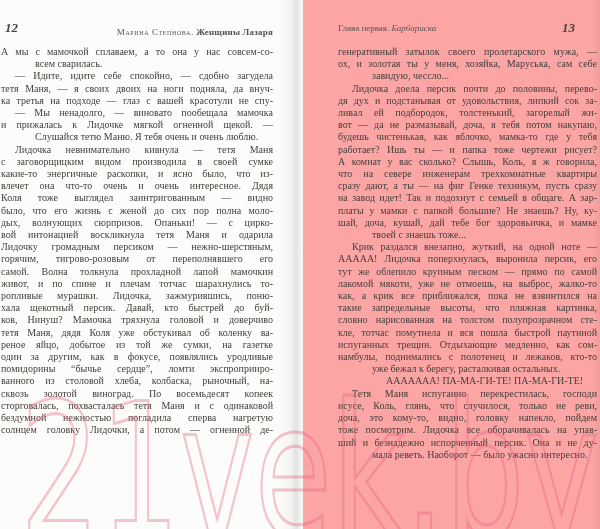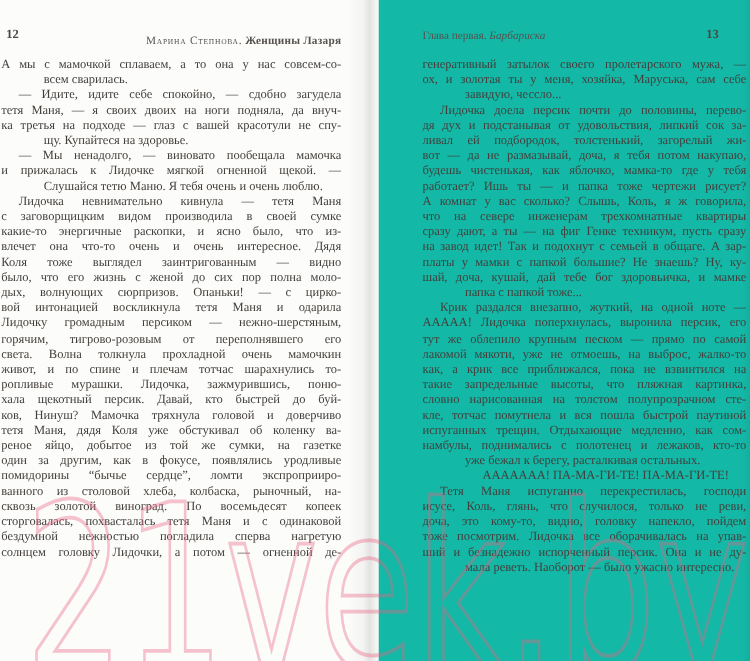--- a/index.html
+++ b/index.html
@@ -8,42 +8,42 @@
     position: relative;
     width: 600px;
     height: 529px;
     background: #fcfcfa;
     overflow: hidden;
     font-family: "Liberation Serif", "DejaVu Serif", serif;
     color: #433f3c;
   }
   .page { position: absolute; top: 0; height: 100%; }
   .page.left  { left: 0;   width: 283px; }
-  .page.right { left: 303px; width: 297px; background: #14b8a6; }
+  .page.right { left: 303px; width: 297px; background: #fca5a5; }
 
   
   .gutter {
     position: absolute; top: 0; left: 278px; width: 32px; height: 100%;
     background: linear-gradient(90deg,
       rgba(0,0,0,0) 0%, rgba(0,0,0,0.035) 40%,
       rgba(0,0,0,0.10) 56%, rgba(0,0,0,0.03) 72%, rgba(0,0,0,0) 100%);
     pointer-events: none;
   }
   .edge-right {
     position: absolute; top: 0; right: 0; width: 7px; height: 100%;
     background: linear-gradient(90deg, rgba(0,0,0,0) 0%, rgba(0,0,0,0.05) 100%);
     pointer-events: none;
   }
 
   
   .running-head {
     position: absolute; top: 22px; left: 0; right: 0;
     height: 12px; font-size: 9px; line-height: 12px; color: #57534f;
   }
-  .pagenum { font-weight: bold; font-size: 10px; color: #4a4643; }
+  .pagenum { font-weight: bold; font-size: 13px; color: #4a4643; font-style: italic; }
   .left-head .pagenum  { position: absolute; left: 5px; top: 0; }
   .right-head .pagenum { position: absolute; right: 25px; top: 0; }
   .left-head .head-title { position: absolute; right: 10px; top: 4px; white-space: nowrap; }
   .right-head .head-title { position: absolute; left: 35px; top: 0; white-space: nowrap; }
   .smallcaps { font-variant: small-caps; letter-spacing: 0.6px; }
   .booktitle { font-weight: bold; letter-spacing: 0.2px; }
   .italic { font-style: italic; }
 
   
   .bodytext {
@@ -86,35 +86,34 @@
         <span class="smallcaps">Марина Степнова.</span>
         <span class="booktitle">Женщины Лазаря</span>
       </div>
     </header>
     <div class="bodytext">
         <div class="line">А мы с мамочкой сплаваем, а то она у нас совсем-со-</div>
         <div class="line end">всем сварилась.</div>
         <div class="line indent">— Идите, идите себе спокойно, — сдобно загудела</div>
         <div class="line">тетя Маня, — я своих двоих на ноги подняла, да внуч-</div>
         <div class="line">ка третья на подходе — глаз с вашей красотули не спу-</div>
-        <div class="line end">щу. Купайтеся на здоровье.</div>
         <div class="line indent">— Мы ненадолго, — виновато пообещала мамочка</div>
         <div class="line">и прижалась к Лидочке мягкой огненной щекой. —</div>
         <div class="line end">Слушайся тетю Маню. Я тебя очень и очень люблю.</div>
         <div class="line indent">Лидочка невнимательно кивнула — тетя Маня</div>
         <div class="line">с заговорщицким видом производила в своей сумке</div>
         <div class="line">какие-то энергичные раскопки, и ясно было, что из-</div>
         <div class="line">влечет она что-то очень и очень интересное. Дядя</div>
         <div class="line">Коля тоже выглядел заинтригованным — видно</div>
         <div class="line">было, что его жизнь с женой до сих пор полна моло-</div>
         <div class="line">дых, волнующих сюрпризов. Опаньки! — с цирко-</div>
         <div class="line">вой интонацией воскликнула тетя Маня и одарила</div>
         <div class="line">Лидочку громадным персиком — нежно-шерстяным,</div>
         <div class="line">горячим, тигрово-розовым от переполнявшего его</div>
-        <div class="line">света. Волна толкнула прохладной очень мамочкин</div>
+        <div class="line">самой. Волна толкнула прохладной лапой мамочкин</div>
         <div class="line">живот, и по спине и плечам тотчас шарахнулись то-</div>
         <div class="line">ропливые мурашки. Лидочка, зажмурившись, поню-</div>
         <div class="line">хала щекотный персик. Давай, кто быстрей до буй-</div>
         <div class="line">ков, Нинуш? Мамочка тряхнула головой и доверчиво</div>
         <div class="line">тетя Маня, дядя Коля уже обстукивал об коленку ва-</div>
         <div class="line">реное яйцо, добытое из той же сумки, на газетке</div>
         <div class="line">один за другим, как в фокусе, появлялись уродливые</div>
         <div class="line">помидорины “бычье сердце”, ломти экспроприиро-</div>
         <div class="line">ванного из столовой хлеба, колбаска, рыночный, на-</div>
         <div class="line">сквозь золотой виноград. По восемьдесят копеек</div>
@@ -143,21 +142,21 @@
         <div class="line">ливал ей подбородок, толстенький, загорелый жи-</div>
         <div class="line">вот — да не размазывай, доча, я тебя потом накупаю,</div>
         <div class="line">будешь чистенькая, как яблочко, мамка-то где у тебя</div>
         <div class="line">работает? Ишь ты — и папка тоже чертежи рисует?</div>
         <div class="line">А комнат у вас сколько? Слышь, Коль, я ж говорила,</div>
         <div class="line">что на севере инженера́м трехкомнатные квартиры</div>
         <div class="line">сразу дают, а ты — на фиг Генке техникум, пусть сразу</div>
         <div class="line">на завод идет! Так и подохнут с семьей в общаге. А зар-</div>
         <div class="line">платы у мамки с папкой большие? Не знаешь? Ну, ку-</div>
         <div class="line">шай, доча, кушай, дай тебе бог здоровьичка, и мамке</div>
-        <div class="line end">папка с папкой тоже...</div>
+        <div class="line end">твоей с знаешь тоже...</div>
         <div class="line indent">Крик раздался внезапно, жуткий, на одной ноте —</div>
         <div class="line">ААААА! Лидочка поперхнулась, выронила персик, его</div>
         <div class="line">тут же облепило крупным песком — прямо по самой</div>
         <div class="line">лакомой мякоти, уже не отмоешь, на выброс, жалко-то</div>
         <div class="line">как, а крик все приближался, пока не взвинтился на</div>
         <div class="line">такие запредельные высоты, что пляжная картинка,</div>
         <div class="line">словно нарисованная на толстом полупрозрачном сте-</div>
         <div class="line">кле, тотчас помутнела и вся пошла быстрой паутиной</div>
         <div class="line">испуганных трещин. Отдыхающие медленно, как сом-</div>
         <div class="line">намбулы, поднимались с полотенец и лежаков, кто-то</div>

